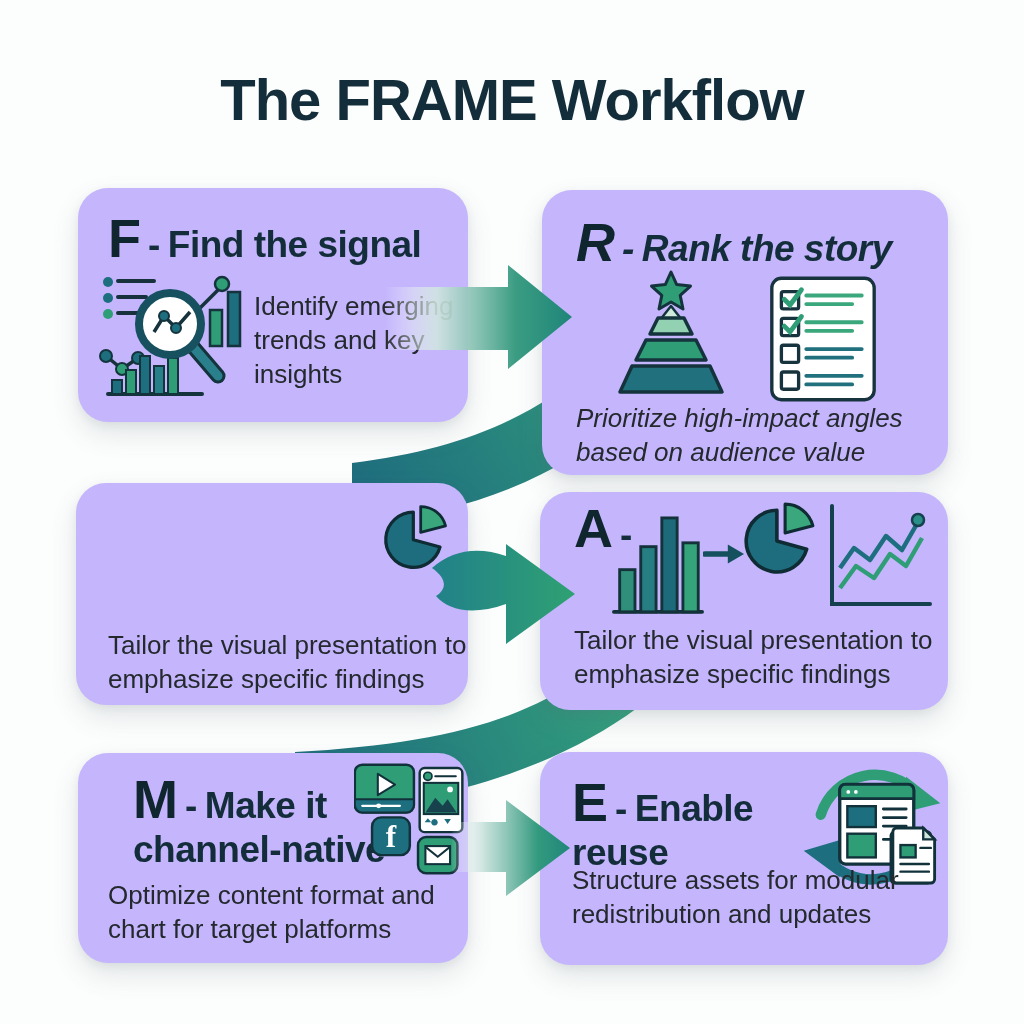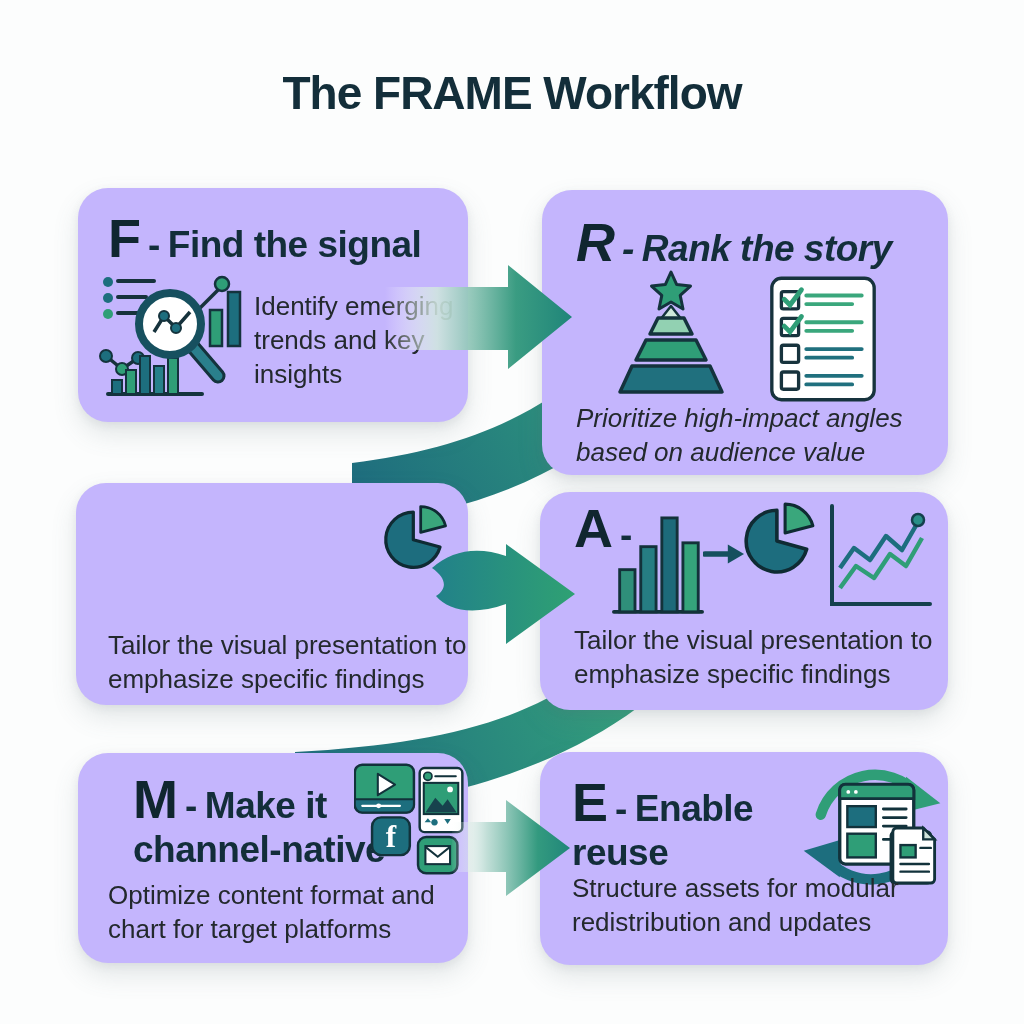--- a/index.html
+++ b/index.html
@@ -7,21 +7,21 @@
     width:1024px;height:1024px;position:relative;overflow:hidden;
     background:#fcfdfd;
     font-family:"Liberation Sans", sans-serif;
   }
   .layer{position:absolute;left:0;top:0;width:1024px;height:1024px;pointer-events:none;}
   #underlay{z-index:0;}
   #overlay{z-index:3;}
 
   .page-title{
     position:absolute;left:0;top:66px;width:1024px;text-align:center;
-    font-size:46px;font-weight:800;letter-spacing:-1px;color:#132e3a;z-index:1;
+    font-size:58px;font-weight:800;letter-spacing:-1px;color:#132e3a;z-index:1;
   }
 
   .card{
     position:absolute;background:#c4b5fd;border-radius:30px;z-index:2;
     box-shadow:0 12px 26px rgba(96,110,118,0.16), 0 3px 8px rgba(96,110,118,0.10);
   }
   #card-f{left:78px;top:188px;width:390px;height:234px;}
   #card-r{left:542px;top:190px;width:406px;height:285px;font-style:italic;}
   #card-a1{left:76px;top:483px;width:392px;height:222px;}
   #card-a2{left:540px;top:492px;width:408px;height:218px;}
@@ -52,21 +52,21 @@
   #card-a2 .icon-pie2{position:absolute;left:202px;top:6px;}
   #card-a2 .icon-linebox{position:absolute;left:286px;top:10px;}
   #card-a2 .desc{left:34px;top:132px;width:375px;}
 
   #card-m .head{left:30px;top:16px;width:290px;margin-left:25px;}
   #card-m .icon-cluster{position:absolute;right:4px;top:10px;}
   #card-m .desc{left:30px;top:126px;width:340px;}
 
   #card-e .head{left:32px;top:20px;width:240px;}
   #card-e .icon-reuse{position:absolute;right:0px;top:2px;}
-  #card-e .desc{left:32px;top:120px;width:362px;}
+  #card-e .desc{left:32px;top:112px;width:362px;}
 </style>
 </head>
 <body>
 
 <svg id="underlay" class="layer" viewBox="0 0 1024 1024">
   <defs>
     <linearGradient id="gsw1" x1="660" y1="300" x2="360" y2="500" gradientUnits="userSpaceOnUse">
       <stop offset="0" stop-color="#35a67c"></stop>
         <stop offset="1" stop-color="#1e6c7e"></stop>
     </linearGradient>

